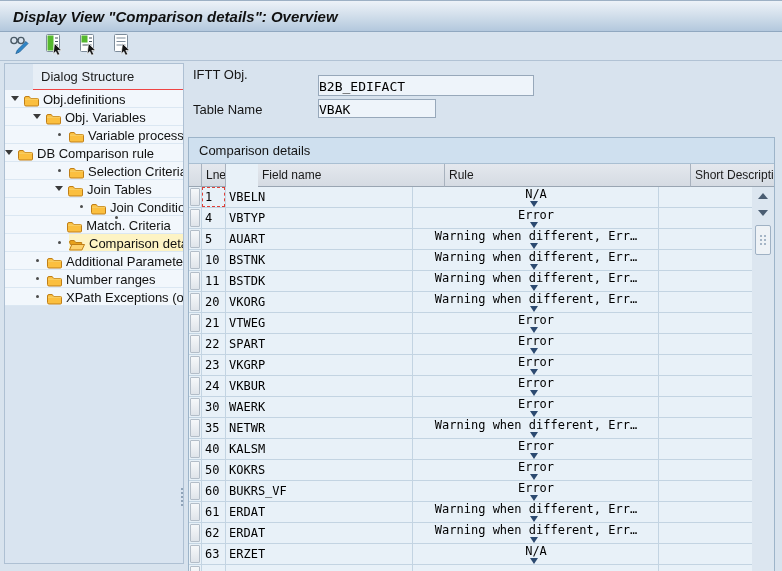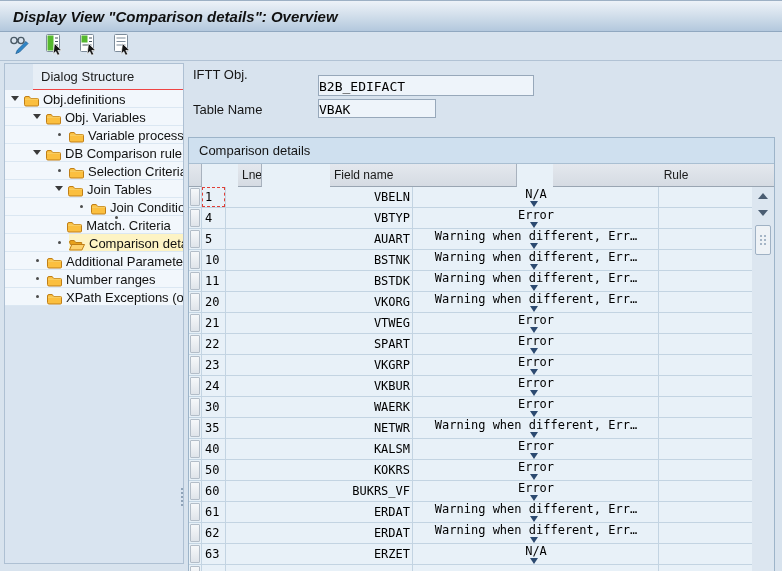--- a/index.html
+++ b/index.html
@@ -38,39 +38,39 @@
   .fields { position:absolute; left:186px; top:63px; width:596px; height:74px; }
   .fld-label { position:absolute; left:7px; font-size:13px; color:#161616; }
   .fld-input { position:absolute; left:132px; background:#eef4fa; border:1px solid #97a8ba;
     font-family:"DejaVu Sans Mono", monospace; font-size:13px; color:#000; padding:1px 4px 0 0; display:flex; align-items:center; }
 
   
   .tablebox { position:absolute; left:188px; top:137px; width:587px; height:434px;
     border:1px solid #9db4c9; border-bottom:none; background:#e8f1f8; overflow:hidden; }
   .tcaption { height:26px; line-height:25px; background:#cfe0ef; border-bottom:1px solid #a9bfd2;
     font-size:13px; color:#141414; padding-left:10px; }
-  .thead { display:flex; height:23px;gap:36px; }
+  .thead { display:flex; height:23px; }
   .th { background:linear-gradient(#e4e8ee,#d5dbe3); border-right:1px solid #a8b2be; border-bottom:1px solid #99a5b2;
     font-size:12px; color:#1a1a1a; padding:4px 3px 0 4px; white-space:nowrap; overflow:hidden; flex:none; }
   .th.sel { width:13px; }
   .th.lne { width:24px; }
   .th.field { width:187px;margin-left:32px; }
-  .th.rule { width:246px;text-align:center; }
+  .th.rule { width:246px; }
   .th.short { width:95px; }
   .th.cfg { width:22px; display:flex; align-items:center; justify-content:center; padding:0;
     background:linear-gradient(#eef1f5,#d9dee5); }
   .tbody { position:relative; }
   .tr { display:flex; height:21px; }
   .td { border-right:1px solid #c3d4e2; border-bottom:1px solid #c3d4e2; background:#e8f1f8;
     font-family:"DejaVu Sans Mono", monospace; font-size:12px; color:#000;
     padding:3px 2px 0 3px; white-space:nowrap; overflow:hidden; flex:none; }
   .td.sel { width:13px; padding:1px; background:#e8f1f8; }
   .td.sel .btn { width:100%; height:100%; background:linear-gradient(#f6f8fa,#dfe4ea); border:1px solid #b3bdc8; border-radius:1px; }
   .td.lne { width:24px; position:relative; }
-  .td.field { width:187px;text-align:right; }
+  .td.field { width:187px; }
   .td.rule { width:246px; display:flex; align-items:center; justify-content:space-between; padding-top:0;flex-direction:column; }
   .td.short { width:95px; }
   .dd { width:0; height:0; border-left:4.5px solid transparent; border-right:4.5px solid transparent;
     border-top:6px solid #2c4a70; margin-right:5px; flex:none; }
   .focusbox { position:absolute; left:0; top:0; right:0; bottom:0; border:1px dashed #df4038; pointer-events:none; }
 
   
   .vstrip { position:absolute; right:0; top:49px; width:22px; bottom:0; background:#dce6f0; }
   .sb-btn { position:absolute; left:3px; width:16px; height:17px; display:flex; align-items:center; justify-content:center; }
   .arr-up { width:0; height:0; border-left:5px solid transparent; border-right:5px solid transparent; border-bottom:6px solid #4a5d72; }
@@ -161,21 +161,21 @@
         <span class="sel-wrap">
           <span class="ficon">
             <svg width="15" height="12" viewBox="0 0 15 12">
               <path d="M.5 3 q0-1.5 1.5-1.5 h3.2 l1.5 2 h6.8 q1 0 1 1 v5.5 q0 1 -1 1 h-11.5 q-1.5 0 -1.5-1.5 z" fill="#fbbf3f" stroke="#c07f17"></path>
               <path d="M1 4.2 h13" stroke="#f6d26e" stroke-width="1"></path>
             </svg>
           </span>
           <span class="lbl">Variable processing</span>
         </span>
       </div>
-      <div class="tree-row" style="padding-left: 28px;">
+      <div class="tree-row" style="">
         <span class="exp"></span>
         <span class="sel-wrap">
           <span class="ficon">
             <svg width="15" height="12" viewBox="0 0 15 12">
               <path d="M.5 3 q0-1.5 1.5-1.5 h3.2 l1.5 2 h6.8 q1 0 1 1 v5.5 q0 1 -1 1 h-11.5 q-1.5 0 -1.5-1.5 z" fill="#fbbf3f" stroke="#c07f17"></path>
               <path d="M1 4.2 h13" stroke="#f6d26e" stroke-width="1"></path>
             </svg>
           </span>
           <span class="lbl">DB Comparison rule</span>
         </span>

